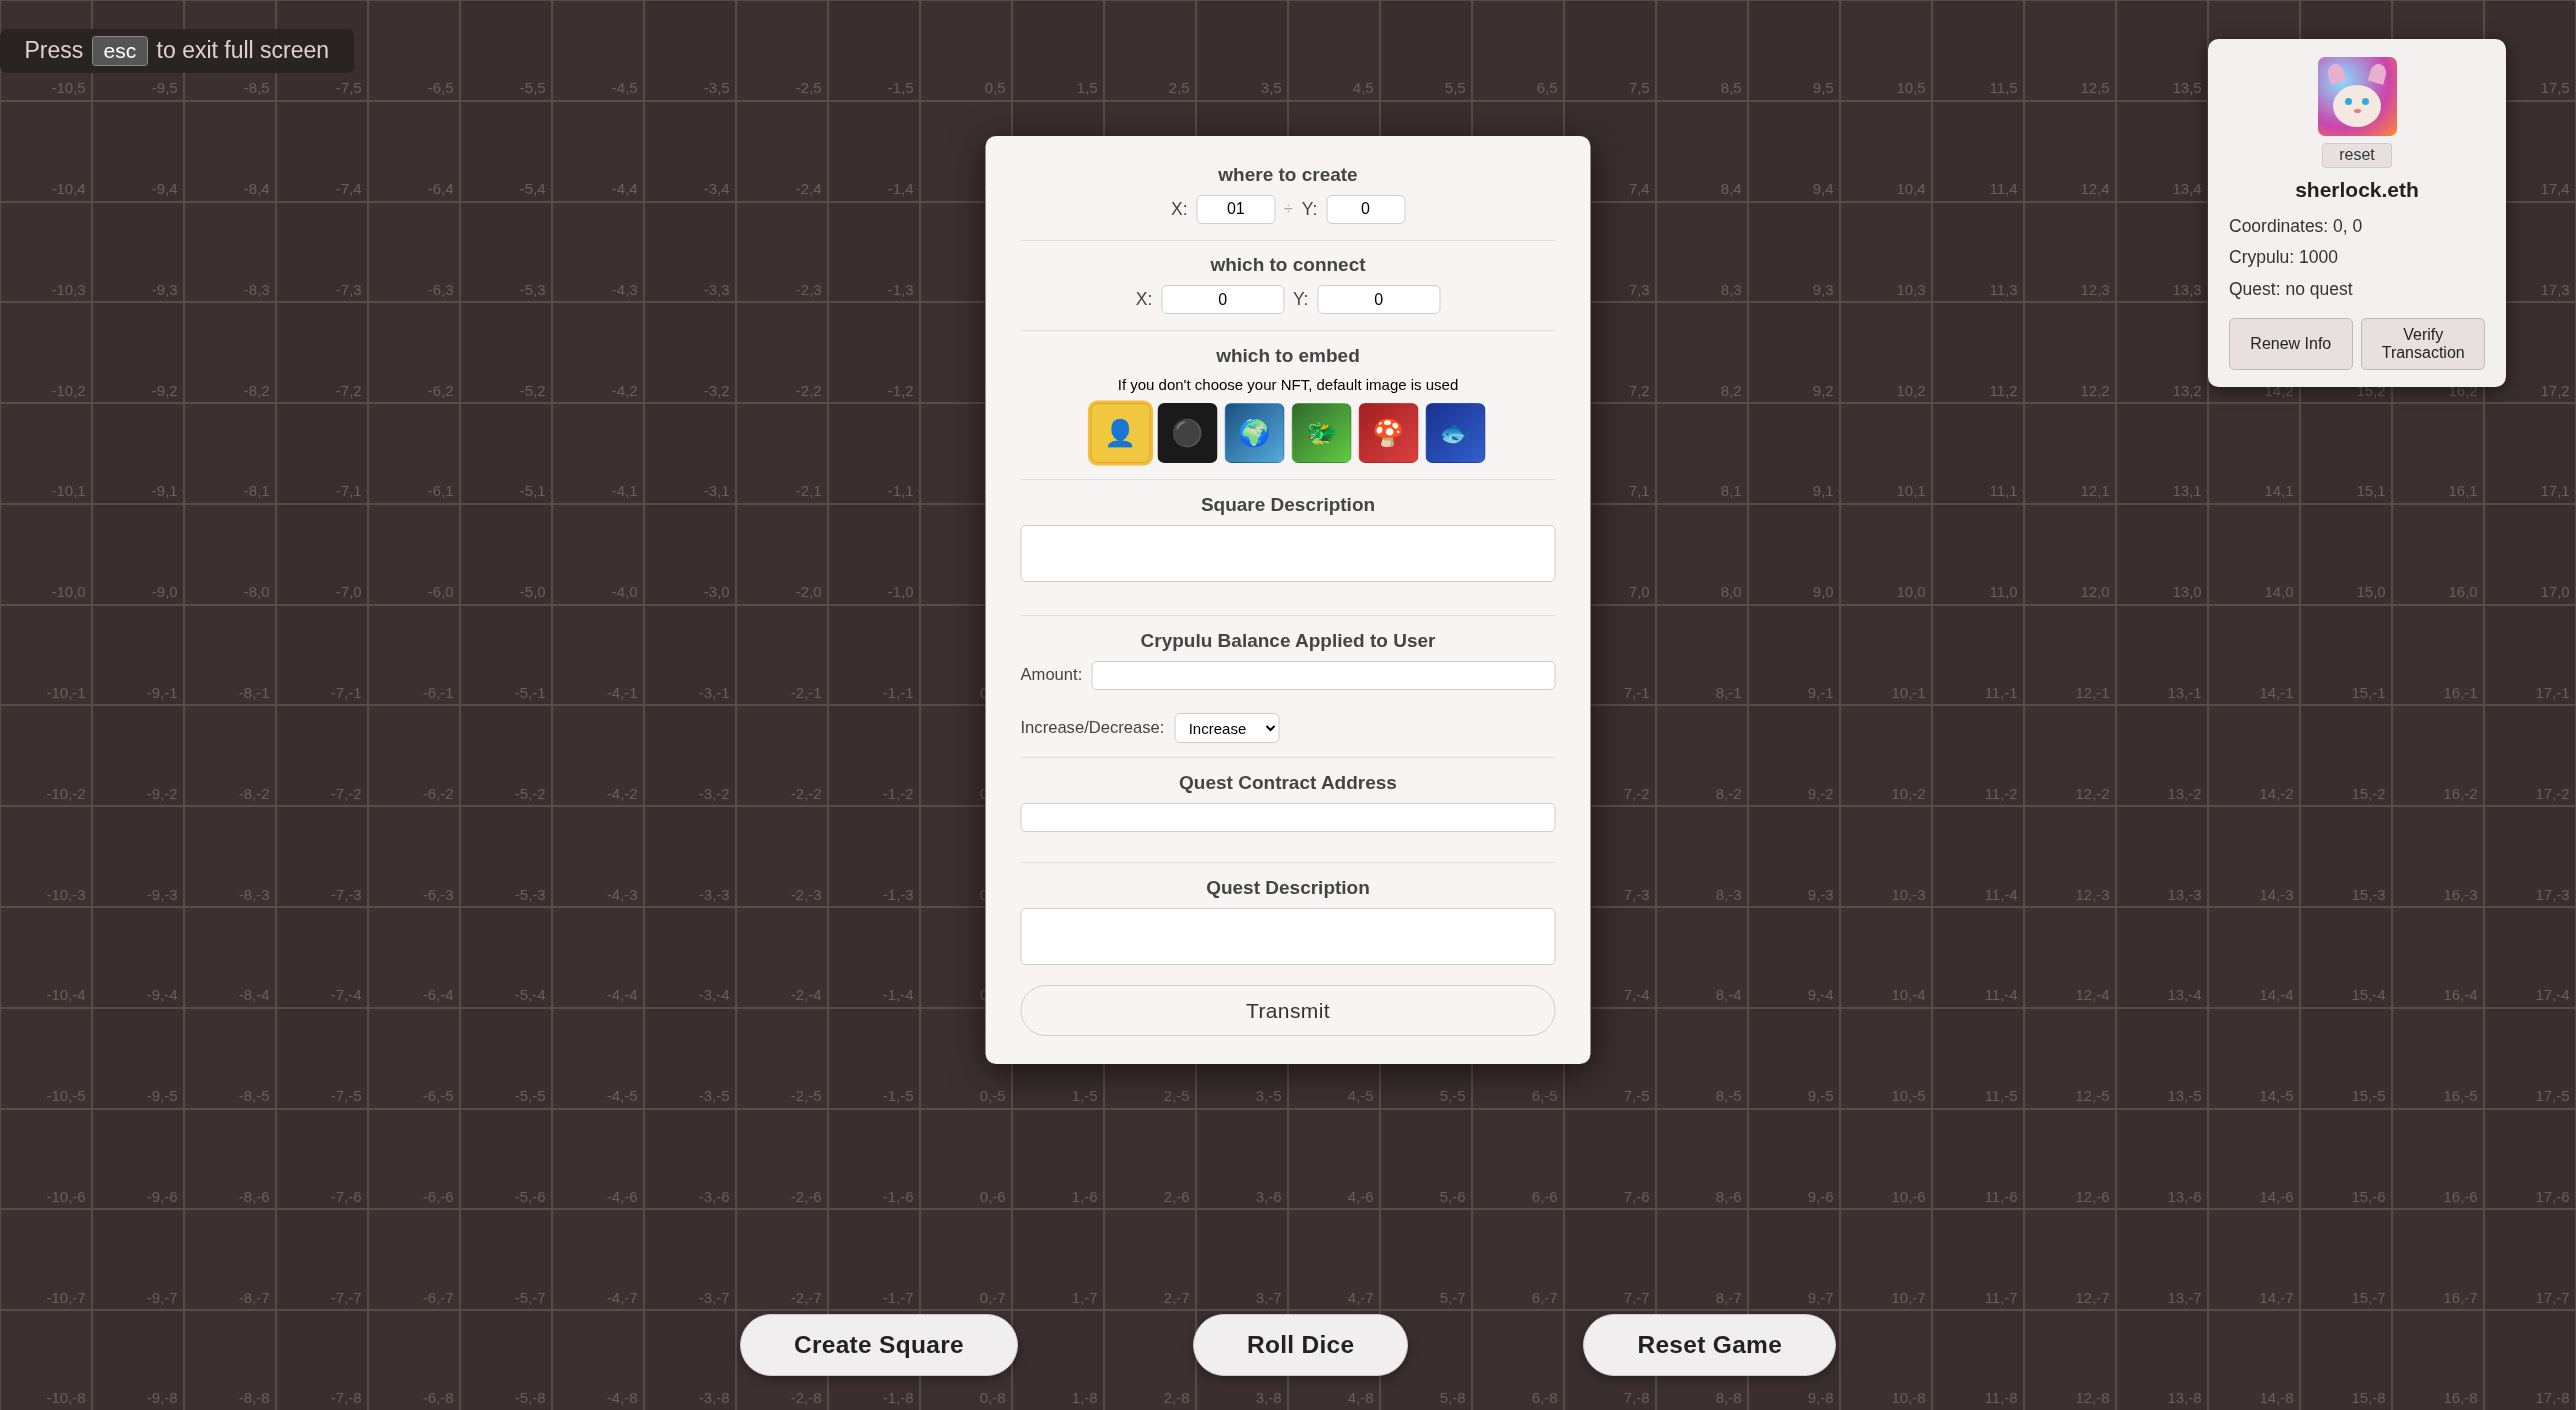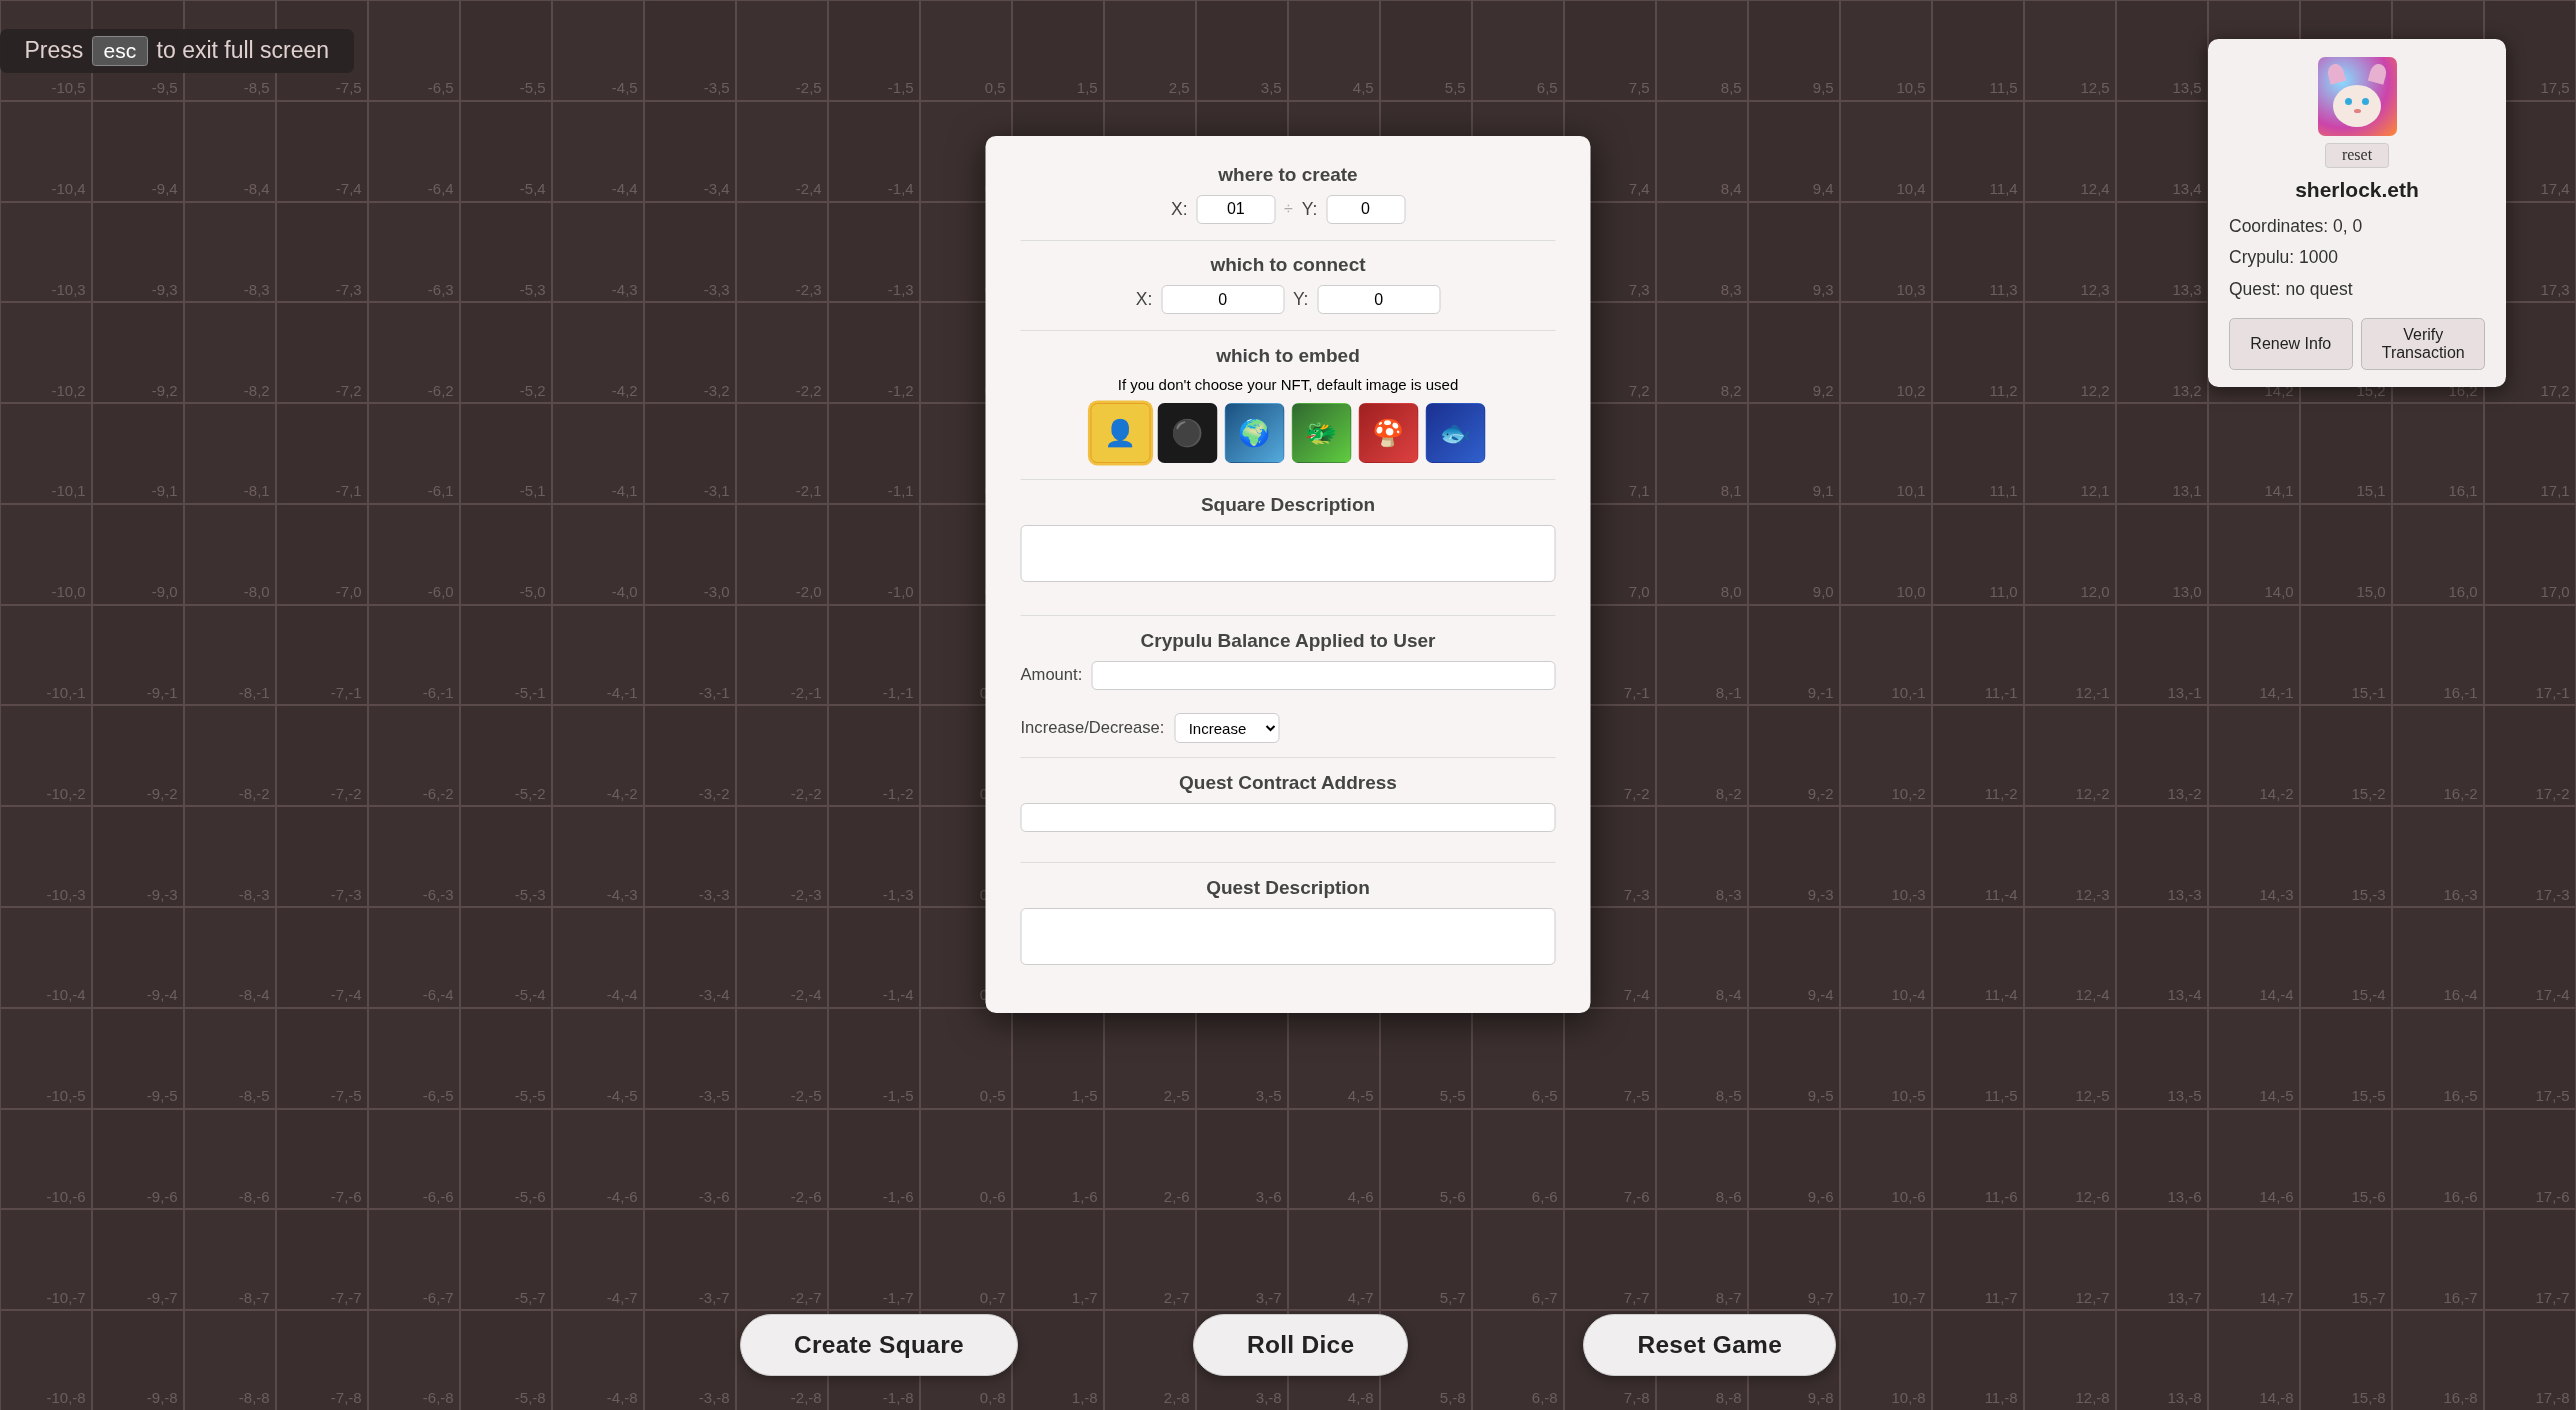--- a/index.html
+++ b/index.html
@@ -156,21 +156,20 @@
     .reset-btn-small {
       display: block;
       margin: 5.3px auto 10.5px;
       background: #e8e0e0;
       border: 0.9px solid #ccc;
       border-radius: 3.5px;
       padding: 2.6px 16px;
       font-size: 16px;
       cursor: pointer;
       color: #333;
-      font-family: Liberation Serif, serif;
     }
 
     .profile-name {
       text-align: center;
       font-size: 21px;
       font-weight: bold;
       color: #222;
       margin-bottom: 8.8px;
     }
 
@@ -1731,20 +1730,21 @@
     <div class="modal-section-title">Quest Contract Address</div>
     <input class="quest-address-input" type="text" value="" style="">
 
     <div class="divider"></div>
 
     
     <div class="modal-section-title">Quest Description</div>
     <textarea class="quest-desc-textarea" style=""></textarea>
 
     
+    <button class="transmit-btn">Transmit</button>
   </div>
 </div>
 
 <div class="bottom-bar">
   <button class="bottom-btn">Create Square</button>
   <button class="bottom-btn">Roll Dice</button>
   <button class="bottom-btn">Reset Game</button>
 </div>
 
 

